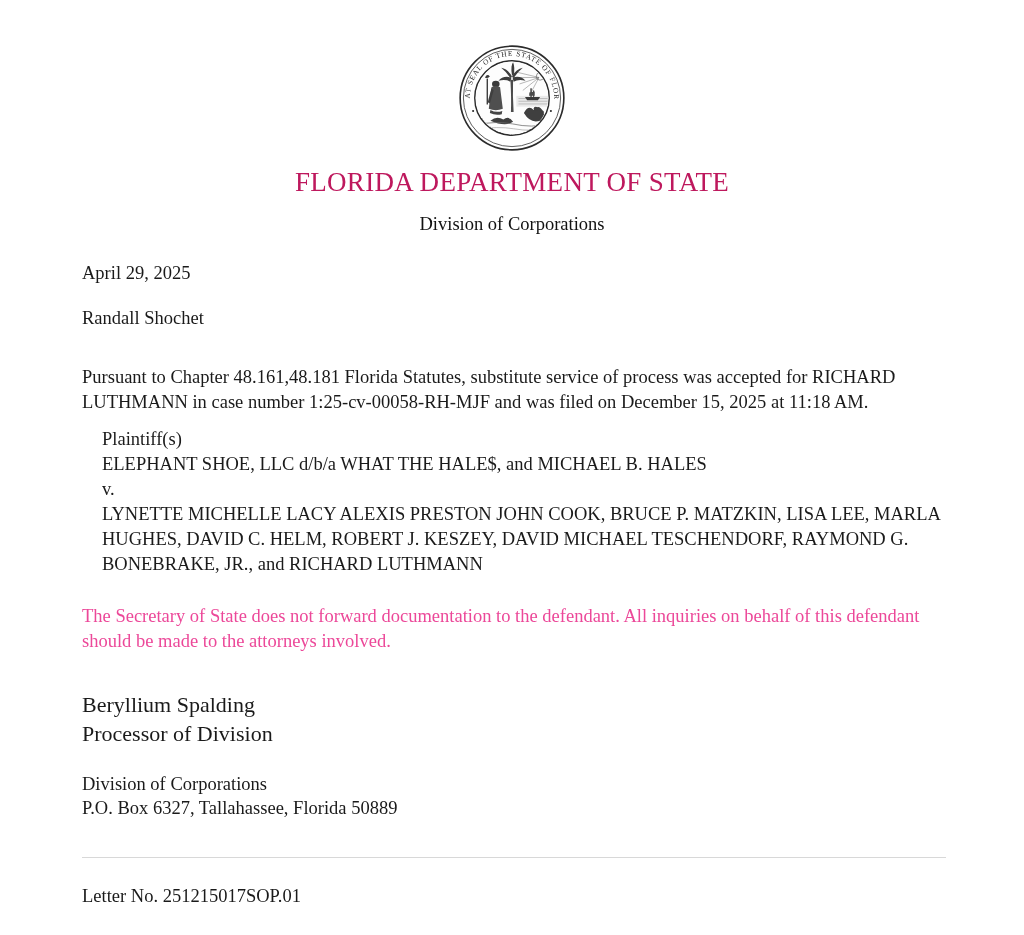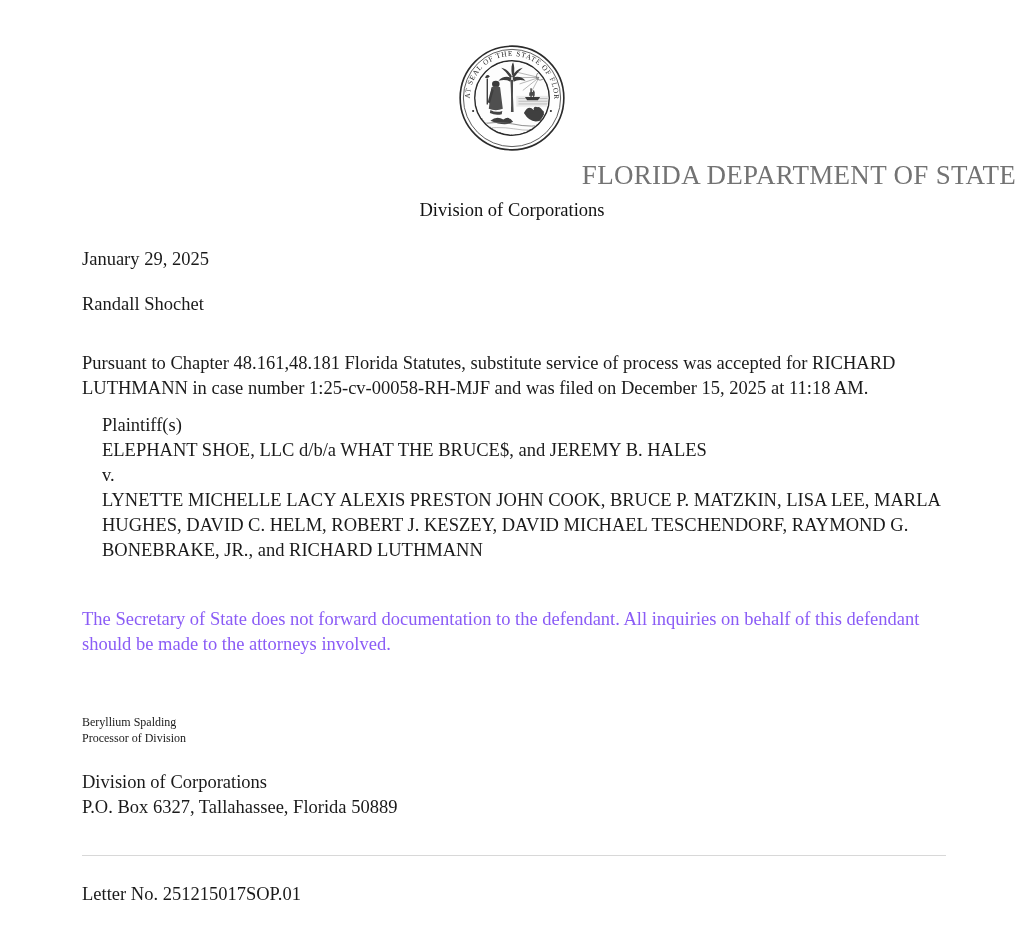--- a/index.html
+++ b/index.html
@@ -40,24 +40,23 @@
 
   
   .header {
     text-align: center;
     margin-top: 8px;
   }
   .org-title {
     font-size: 27px;
     letter-spacing: 0.3px;
     line-height: 1.15;
-    color: #737373;
+    color: #be185d;
     font-weight: normal;
-    margin: 8px;
-    text-align: right;
+    margin: 15px;
   }
   .org-sub {
     font-size: 18.5px;
     margin: 8px 0 0 0;
     color: #121212;
     font-weight: normal;
     line-height: 1.2;
   }
 
   
@@ -87,31 +86,31 @@
     font-size: 18.5px;
     line-height: 1.35;
     color: #1a1a1a;
     max-width: 852px;
   }
   .caption-label { white-space: nowrap; }
   .caption-names { }
   .caption-v { }
 
   .para-notice {
-    margin-top: 44px;
+    margin-top: 27px;
     font-size: 18.5px;
     line-height: 1.35;
-    color: #8b5cf6;
+    color: #ec4899;
     max-width: 872px;
   }
 
   
   .sig-block {
-    margin-top: 58px;
-    font-size: 12px;
+    margin-top: 36px;
+    font-size: 22px;
     line-height: 1.32;
     color: #1a1a1a;
   }
   .addr-block {
     margin-top: 24px;
     font-size: 18.5px;
     line-height: 1.32;
     color: #1a1a1a;
   }
 
@@ -218,29 +217,29 @@
     </svg>
   </div>
 
   <div class="header">
     <div class="org-title">FLORIDA DEPARTMENT OF STATE</div>
     <div class="org-sub">Division of Corporations</div>
   </div>
 
   <div class="body-block">
 
-    <div class="line date-line">January 29, 2025</div>
+    <div class="line date-line">April 29, 2025</div>
 
     <div class="line recipient-line">Randall Shochet</div>
 
     <div class="para">Pursuant to Chapter 48.161,48.181 Florida Statutes, substitute service of process was accepted for RICHARD LUTHMANN in case number 1:25-cv-00058-RH-MJF and was filed on December 15, 2025 at 11:18 AM.</div>
 
     <div class="caption">
       <div class="caption-label">Plaintiff(s)</div>
-      <div class="caption-names">ELEPHANT SHOE, LLC d/b/a WHAT THE BRUCE$, and JEREMY B. HALES</div>
+      <div class="caption-names">ELEPHANT SHOE, LLC d/b/a WHAT THE HALE$, and MICHAEL B. HALES</div>
       <div class="caption-v">v.</div>
       <div class="caption-names">LYNETTE MICHELLE LACY ALEXIS PRESTON JOHN COOK, BRUCE P. MATZKIN, LISA LEE, MARLA HUGHES, DAVID C. HELM, ROBERT J. KESZEY, DAVID MICHAEL TESCHENDORF, RAYMOND G. BONEBRAKE, JR., and RICHARD LUTHMANN</div>
     </div>
 
     <div class="para-notice">The Secretary of State does not forward documentation to the defendant. All inquiries on behalf of this defendant should be made to the attorneys involved.</div>
 
     <div class="sig-block">
       <div>Beryllium Spalding</div>
       <div>Processor of Division</div>
     </div>

